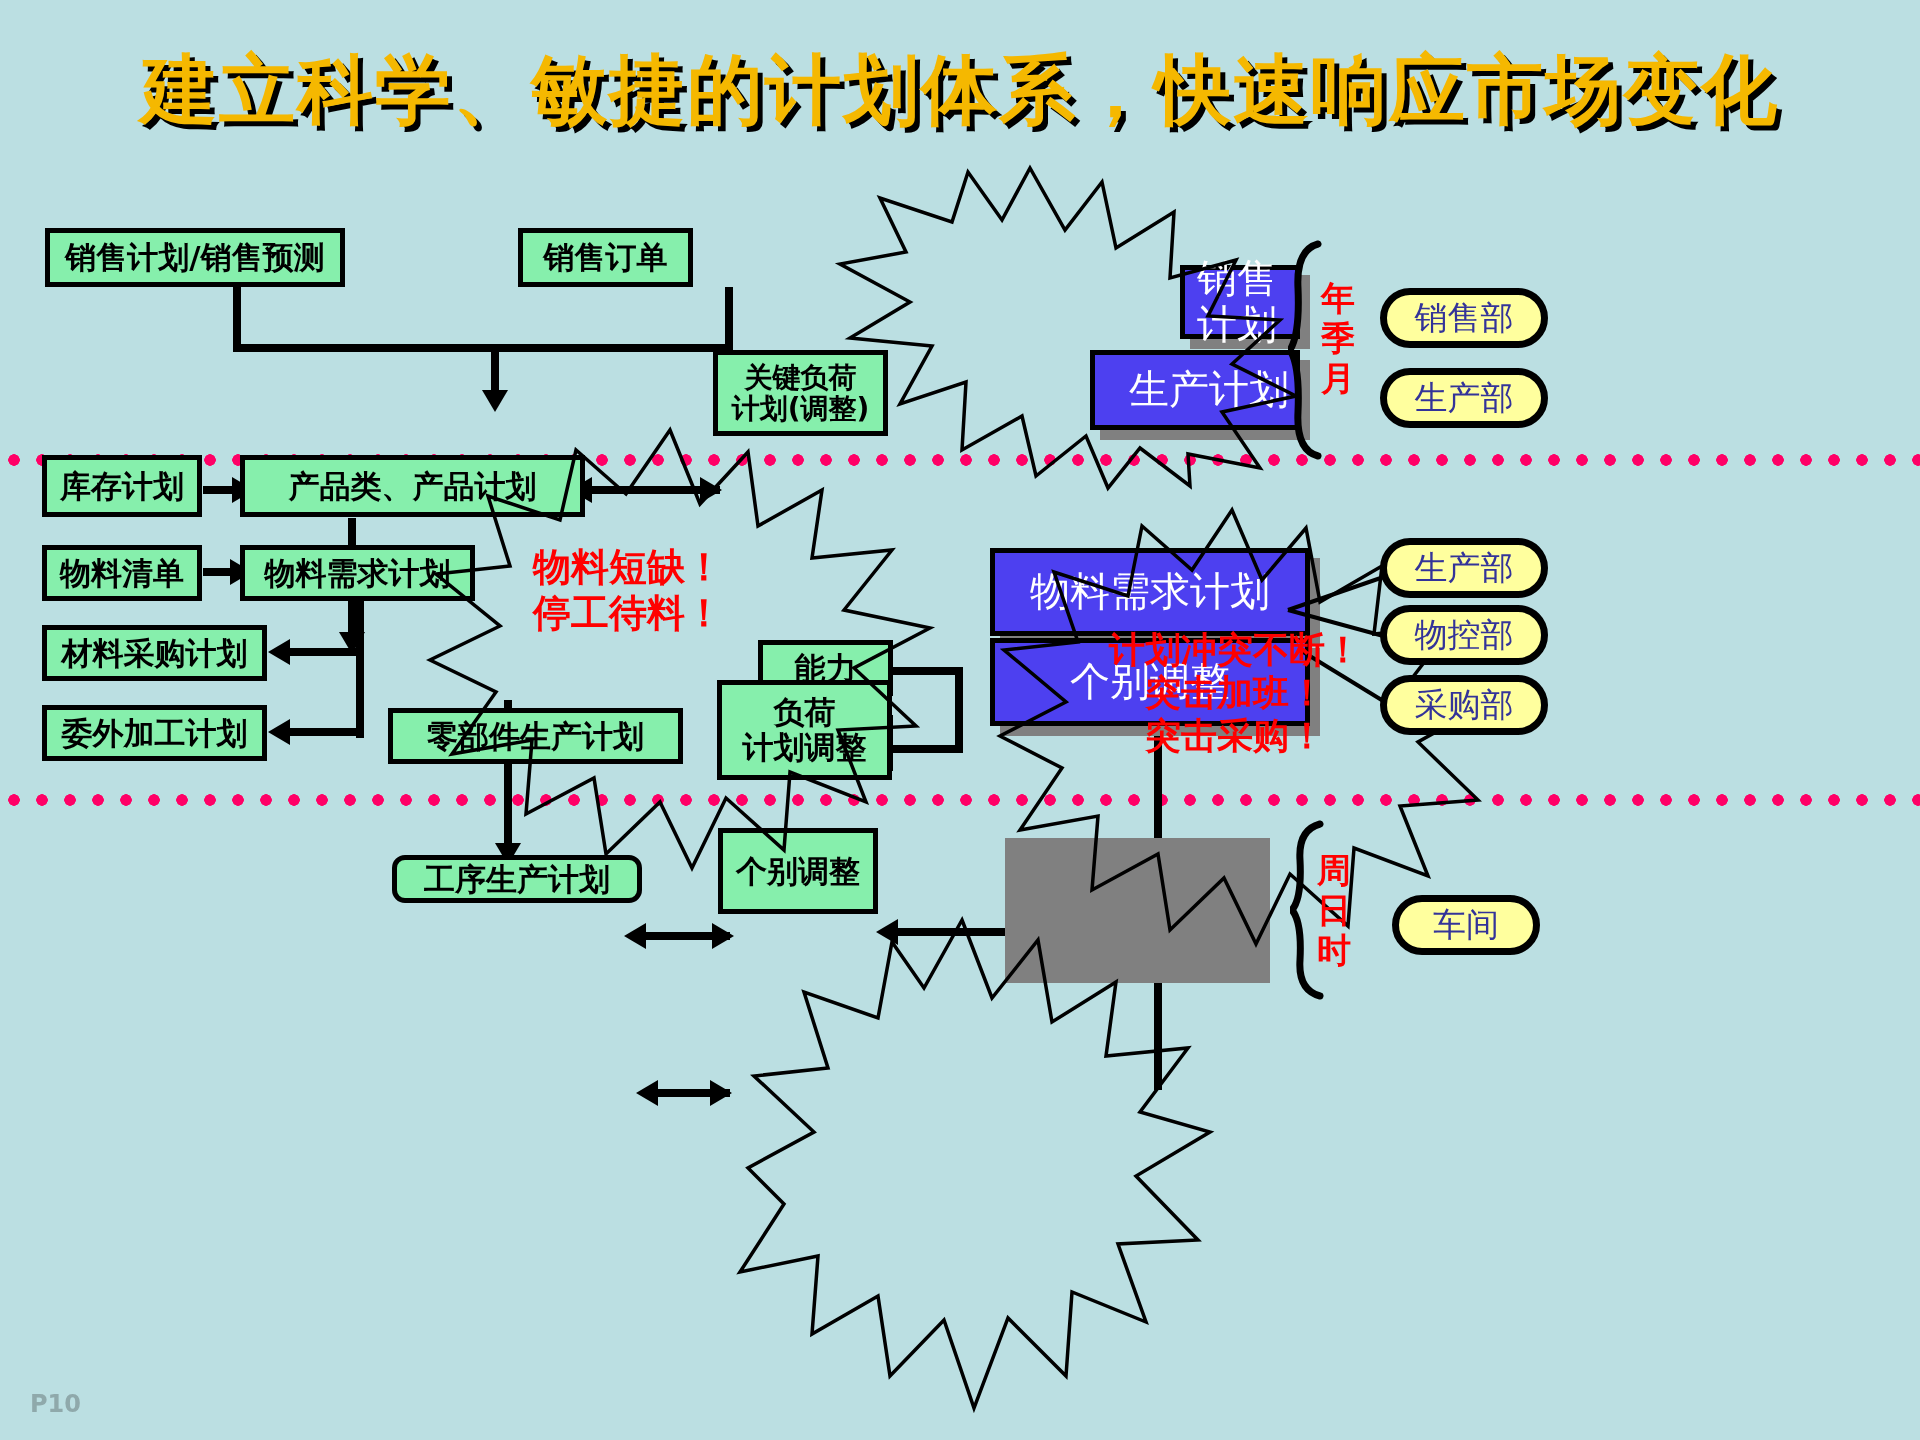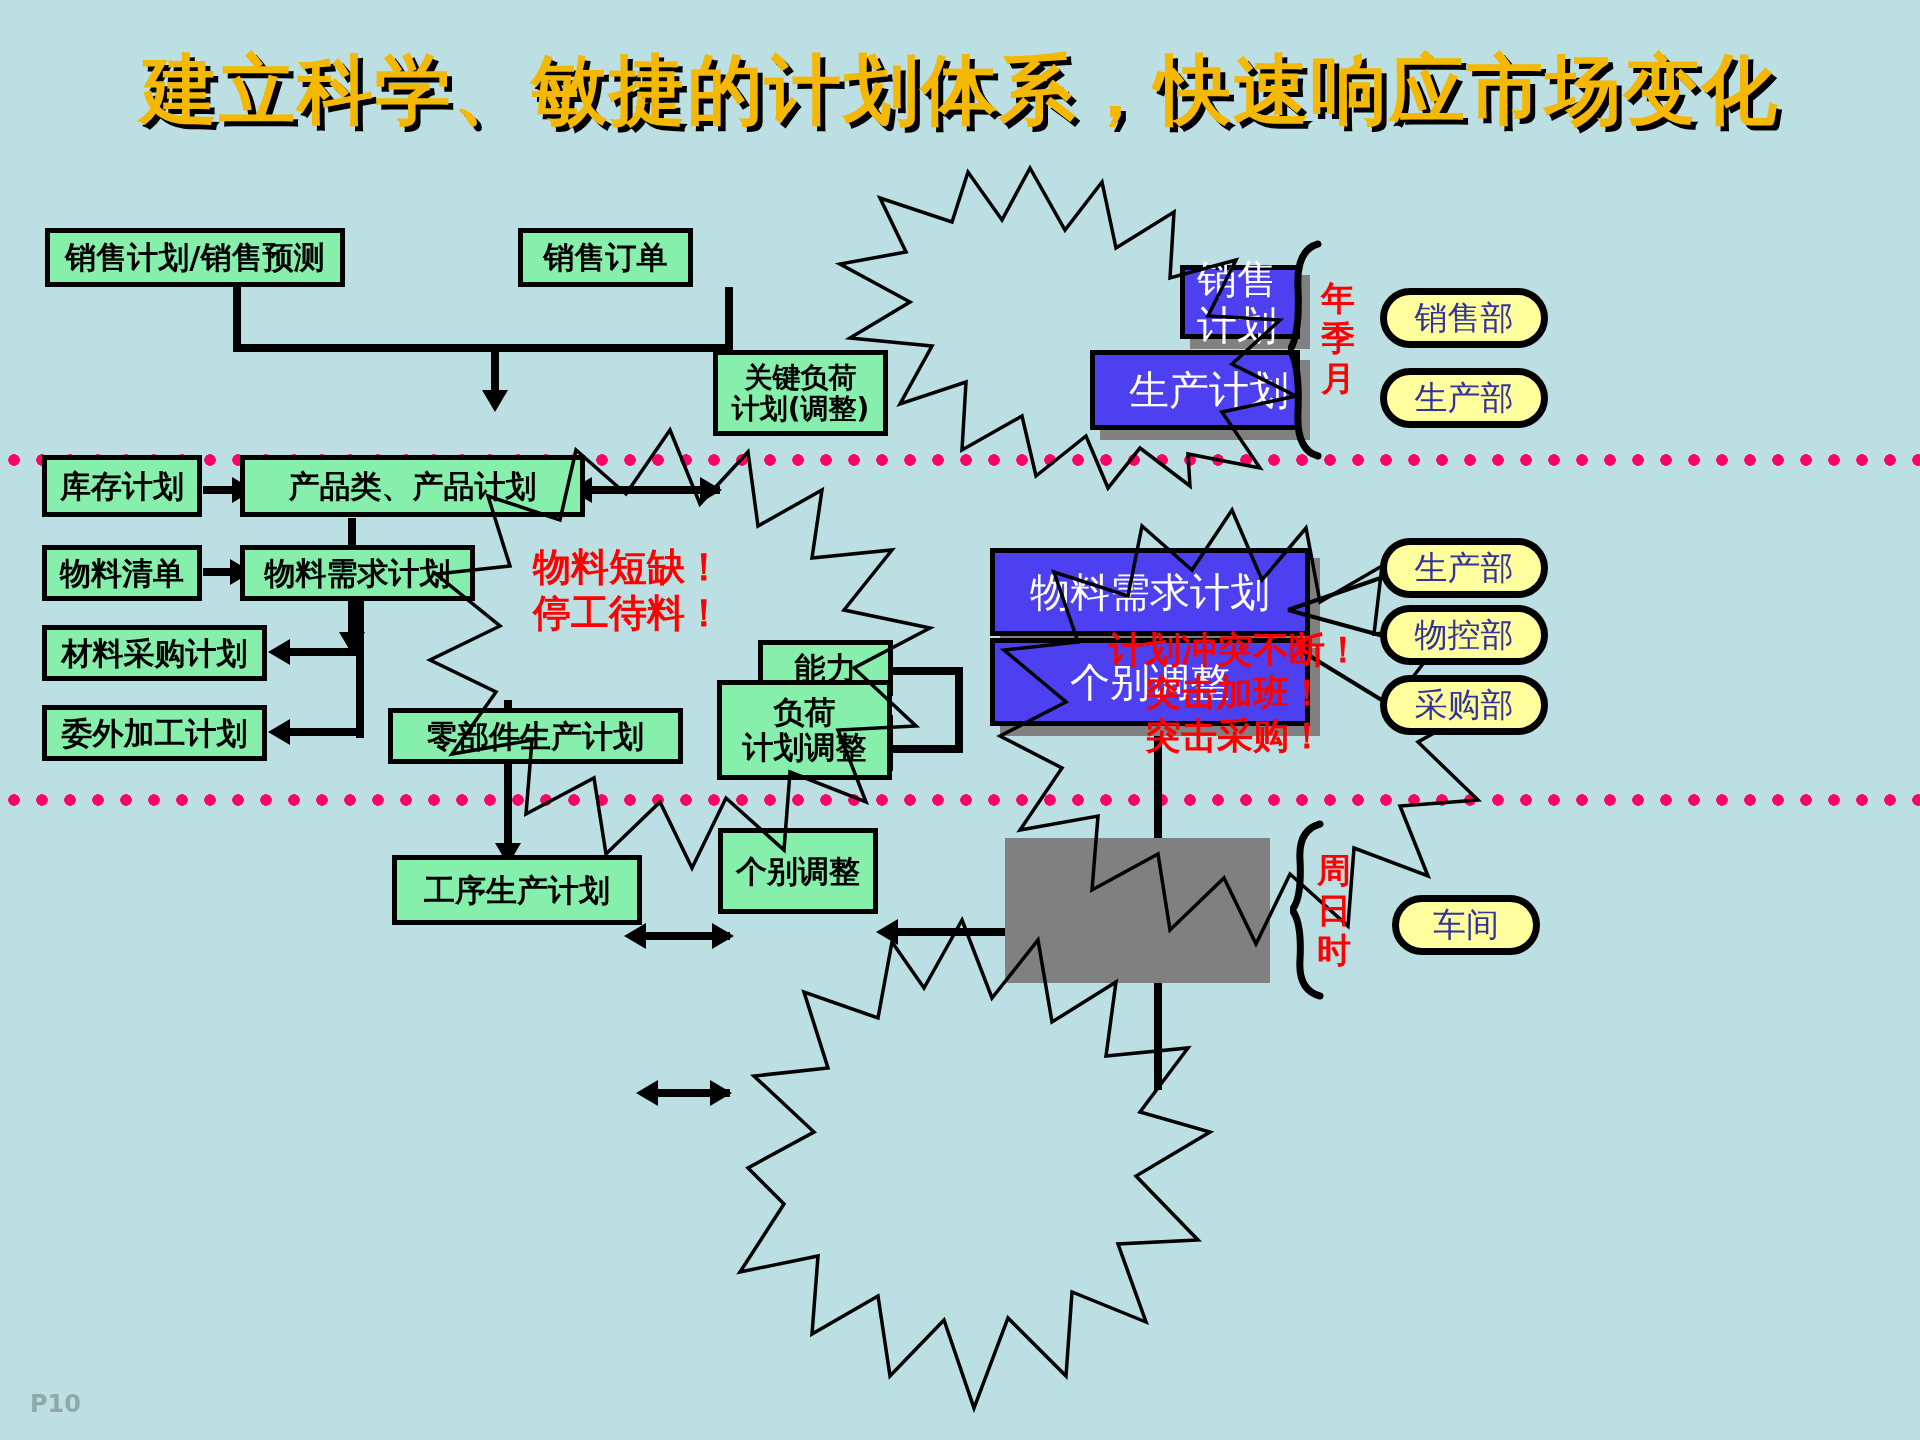--- a/index.html
+++ b/index.html
@@ -52,21 +52,21 @@
     border: 5px solid #000;
     box-sizing: border-box;
     display: flex;
     align-items: center;
     justify-content: center;
     text-align: center;
     color: #fff;
     font-size: 40px;
     font-weight: normal;
     line-height: 1.15;
-    font-family: Liberation Sans, sans-serif;
+    font-family: Liberation Serif, serif;
     z-index: 5;
   }
   .bshadow {
     position: absolute;
     background: #808080;
     z-index: 4;
   }
   
   .pill {
     position: absolute;
@@ -253,21 +253,21 @@
 
   <div class="ybox" style="left:388px; top:708px; width:295px; height:56px;">
     <span>零部件生产计划</span>
   </div>
 
   <div class="ybox" style="left:717px; top:680px; width:175px; height:100px;">
     <span style="white-space: pre-line;">负荷
 计划调整</span>
   </div>
 
-  <div class="ybox" style="left:392px; top:855px; width:250px; height:70px;">
+  <div class="ybox" style="left:392px; top:855px; width:250px; height:48px;border-radius:13px;">
     <span>工序生产计划</span>
   </div>
 
   <div class="ybox" style="left:718px; top:828px; width:160px; height:86px;">
     <span>个别调整</span>
   </div>
 
   <div class="bshadow" style="left:1190px; top:275px; width:120px; height:74px;"></div>
   <div class="bbox" style="left:1180px; top:265px; width:120px; height:74px; justify-content:flex-end; padding-right:6px;">
     <span>销售计划</span>

